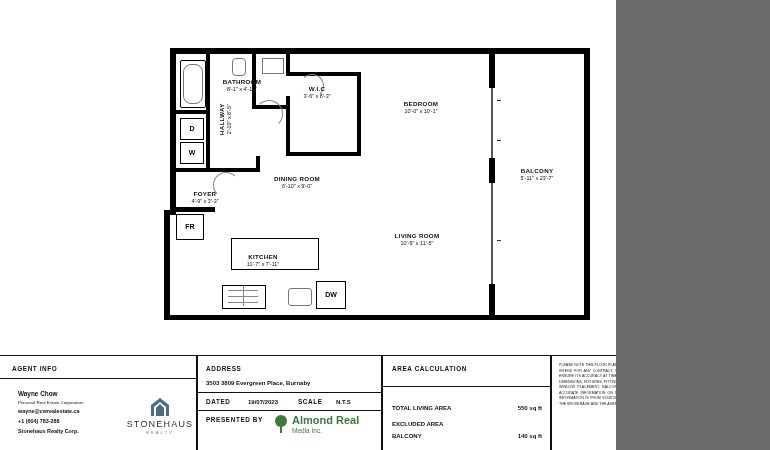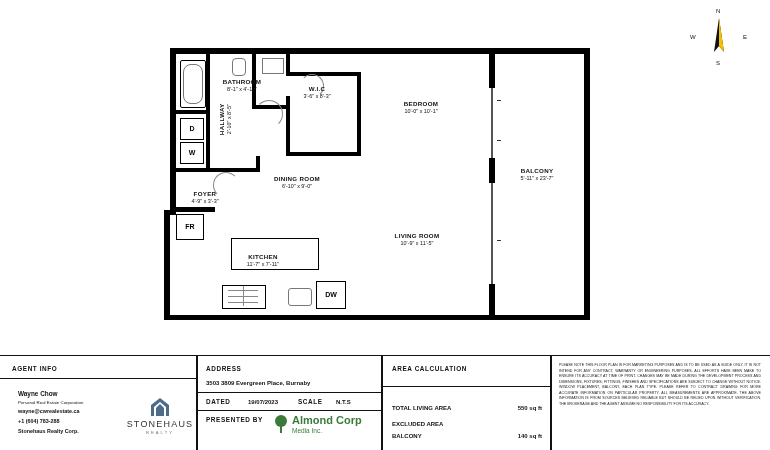--- a/index.html
+++ b/index.html
@@ -1,17 +1,17 @@
 <!DOCTYPE html>
 <html><head>
 <meta charset="utf-8">
 <style>
   html,body{margin:0;padding:0;background:#6b6b6b;}
   body{font-family:"Liberation Sans", sans-serif;}
-  #page{position:relative;width:770px;height:450px;background:#ffffff;overflow:hidden;}
+  #page{position:relative;width:616px;height:450px;background:#ffffff;overflow:hidden;}
 
   
   #plan{position:absolute;left:0;top:0;width:770px;height:355px;background:#fff;}
 
   .wall{position:absolute;background:#000;}
   .room{position:absolute;text-align:center;color:#111;line-height:1.25;}
   .room .nm{font-size:6.2px;font-weight:bold;letter-spacing:.3px;}
   .room .dm{font-size:5.4px;}
   .vert{transform-origin:center center;}
 
@@ -193,21 +193,21 @@
     <div class="f-txt f-bold" style="left:248px;top:42px;font-size:6px;">19/07/2023</div>
     <div class="sechead" style="left:298px;top:42px;">SCALE</div>
     <div class="f-txt f-bold" style="left:336px;top:42px;font-size:6px;">N.T.S</div>
     <div class="hr" style="left:196px;top:54px;width:185px;"></div>
     <div class="sechead" style="left:206px;top:60px;">PRESENTED BY</div>
 
     <svg width="14" height="18" style="position:absolute;left:274px;top:59px;">
       <circle cx="7" cy="6" r="6" fill="#3b7a3b"></circle>
       <rect x="6" y="10" width="2" height="8" fill="#3b7a3b"></rect>
     </svg>
-    <div class="almond" style="position:absolute;left:292px;top:58px;">Almond Corp</div>
+    <div class="almond" style="position:absolute;left:292px;top:58px;">Almond Real</div>
     <div class="almondsub" style="position:absolute;left:292px;top:71px;">Media Inc.</div>
 
     <div class="sechead" style="left:392px;top:9px;">AREA CALCULATION</div>
     <div class="hr" style="left:381px;top:30px;width:169px;"></div>
 
     <div class="f-txt f-bold" style="left:392px;top:48px;font-size:6px;">TOTAL LIVING AREA</div>
     <div class="f-txt f-bold" style="left:492px;top:48px;width:50px;text-align:right;font-size:6px;">550 sq ft</div>
 
     <div class="f-txt f-bold" style="left:392px;top:64px;font-size:6px;">EXCLUDED AREA</div>
     <div class="f-txt f-bold" style="left:492px;top:64px;width:50px;text-align:right;font-size:6px;"></div>

